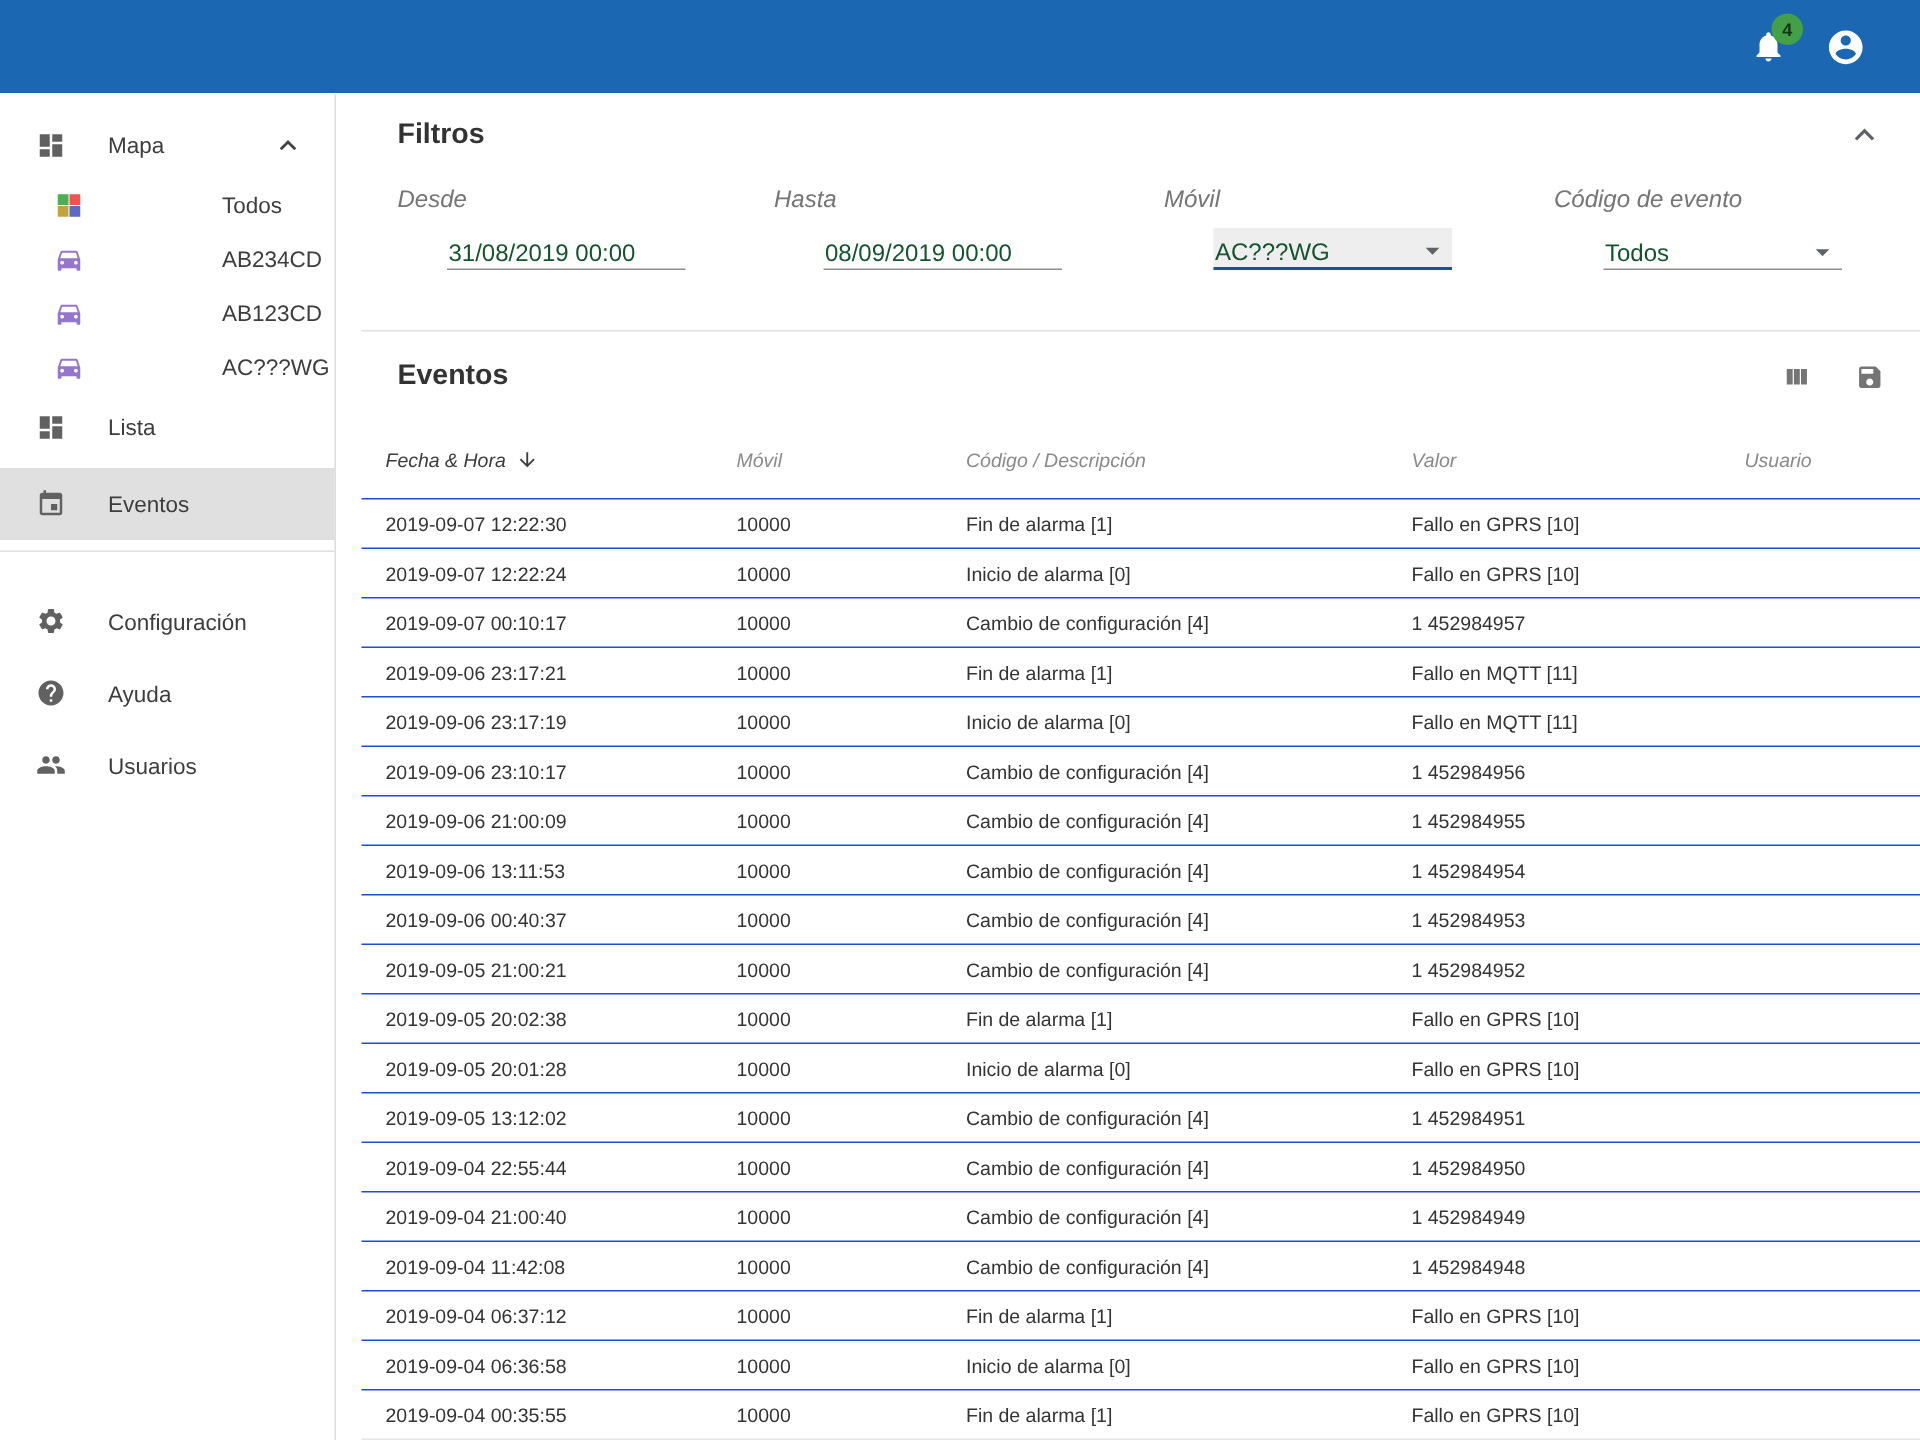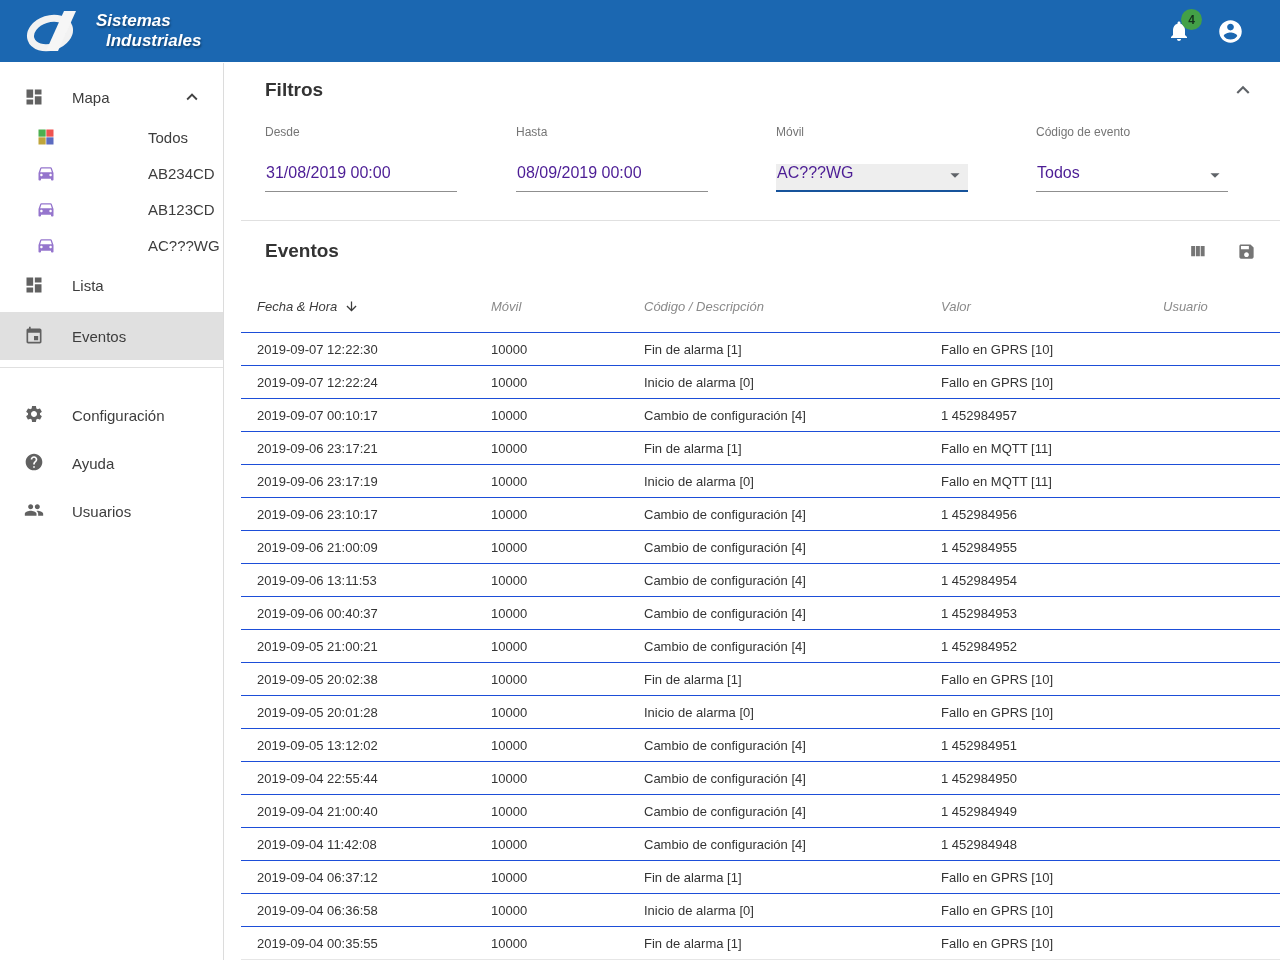--- a/index.html
+++ b/index.html
@@ -42,23 +42,23 @@
 
   .filters { position: relative; height: 158px; border-bottom: 1px solid #e0e0e0; }
   .filters .section-title { position: absolute; left: 24px; top: 16px; }
   .collapse-btn { position: absolute; right: 24px; top: 14px; width: 26px; height: 26px; cursor: pointer; }
   .fields { position: absolute; left: 0; top: 62px; display: flex; }
   .field { width: 192px; }
   .field:nth-child(1) { margin-left: 24px; }
   .field:nth-child(2) { margin-left: 59px; }
   .field:nth-child(3) { margin-left: 68px; }
   .field:nth-child(4) { margin-left: 68px; }
-  .field-label { font-size: 12px; color: #757575; margin-bottom: 25px; }
-  .field-value { font-size: 16px; color: #4c1d95; height: 28px; display: flex;
-    align-items: flex-start; border-bottom: 1px solid #8f8f8f; cursor: pointer; padding-left: 1px; }
+  .field-label { font-size: 16px; color: #757575; margin-bottom: 9px; font-style: italic; }
+  .field-value { font-size: 16px; color: #14532d; height: 28px; display: flex;
+    align-items: flex-end; border-bottom: 1px solid #8f8f8f; cursor: pointer; padding-left: 1px; margin-left: 33px; }
   .field-value .val { flex: 1; }
   .caret { width: 22px; height: 22px; margin-right: 2px; }
   .field.focused .field-value { background: #eeeeee; border-bottom: 2px solid #16539b; }
 
   .events { position: relative; }
   .events-header { height: 60px; display: flex; align-items: center; padding: 0 24px; }
   .toolbar { margin-left: auto; display: flex; gap: 30px; align-items: center; }
   .tool-icon { width: 19px; height: 19px; cursor: pointer; }
 
   .grid-cols { display: grid; grid-template-columns: 234px 153px 297px 222px 1fr; padding-left: 16px; }
@@ -72,30 +72,20 @@
 
   .tfoot { border-top: 1px solid #e6e6e6; height: 56px; display: flex; align-items: center;
     justify-content: flex-end; gap: 26px; padding-right: 16px; font-size: 13px; color: #757575; }
   .rows-select { display: flex; align-items: center; gap: 2px; cursor: pointer; }
   .page-btn { width: 22px; height: 22px; cursor: pointer; }
 </style>
 </head>
 <body>
 
 <header class="appbar">
-  <div class="brand">
-    <svg class="logo-svg" viewBox="0 0 64 48">
-      <ellipse cx="24" cy="26" rx="20" ry="14" fill="none" stroke="#f2f2f2" stroke-width="7" transform="rotate(-18 24 26)"></ellipse>
-      <path d="M38 4 L50 4 L32 44 L20 44 Z" fill="#f6f6f6"></path>
-    </svg>
-    <div class="brand-text">
-      <span>Sistemas</span>
-      <span class="brand-line2">Industriales</span>
-    </div>
-  </div>
   <div class="appbar-actions">
     <div class="bell-wrap">
       <svg viewBox="0 0 24 24" width="24" height="24">
         <path fill="#ffffff" d="M12 22c1.1 0 2-.9 2-2h-4c0 1.1.89 2 2 2zm6-6v-5c0-3.07-1.64-5.64-4.5-6.32V4c0-.83-.67-1.5-1.5-1.5s-1.5.67-1.5 1.5v.68C7.63 5.36 6 7.92 6 11v5l-2 2v1h16v-1l-2-2z"></path>
       </svg>
       <span class="badge">4</span>
     </div>
     <svg class="account-btn" viewBox="0 0 24 24">
       <path fill="#ffffff" d="M12 2C6.48 2 2 6.48 2 12s4.48 10 10 10 10-4.48 10-10S17.52 2 12 2zm0 3c1.66 0 3 1.34 3 3s-1.34 3-3 3-3-1.34-3-3 1.34-3 3-3zm0 14.2c-2.5 0-4.71-1.28-6-3.22.03-1.99 4-3.08 6-3.08 1.99 0 5.97 1.09 6 3.08-1.29 1.94-3.5 3.22-6 3.22z"></path>
     </svg>

